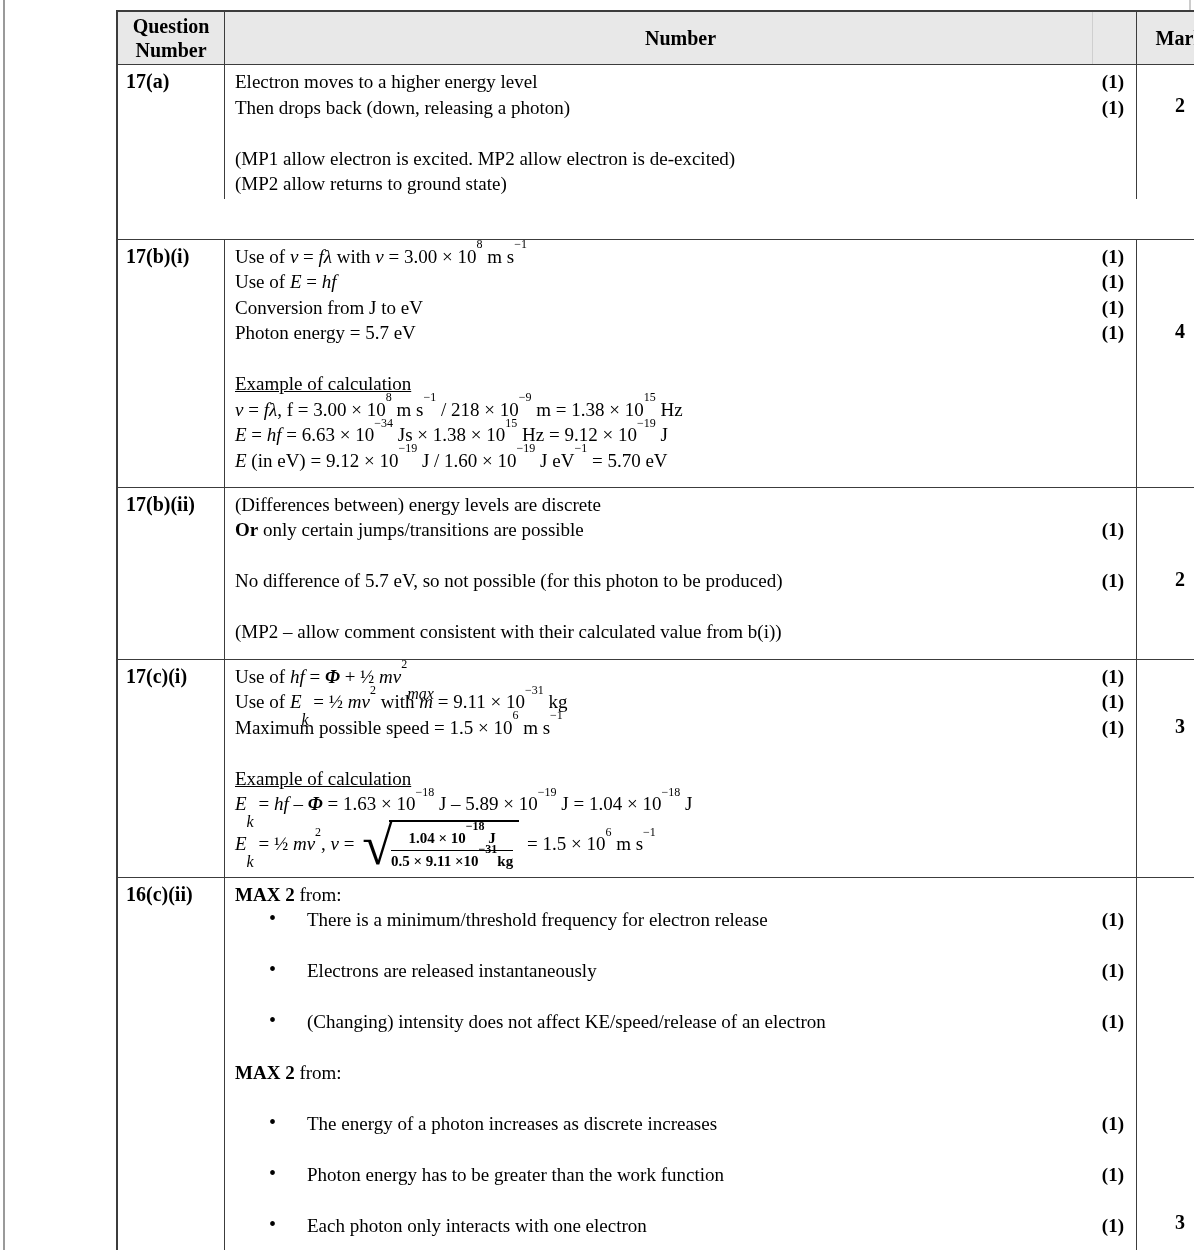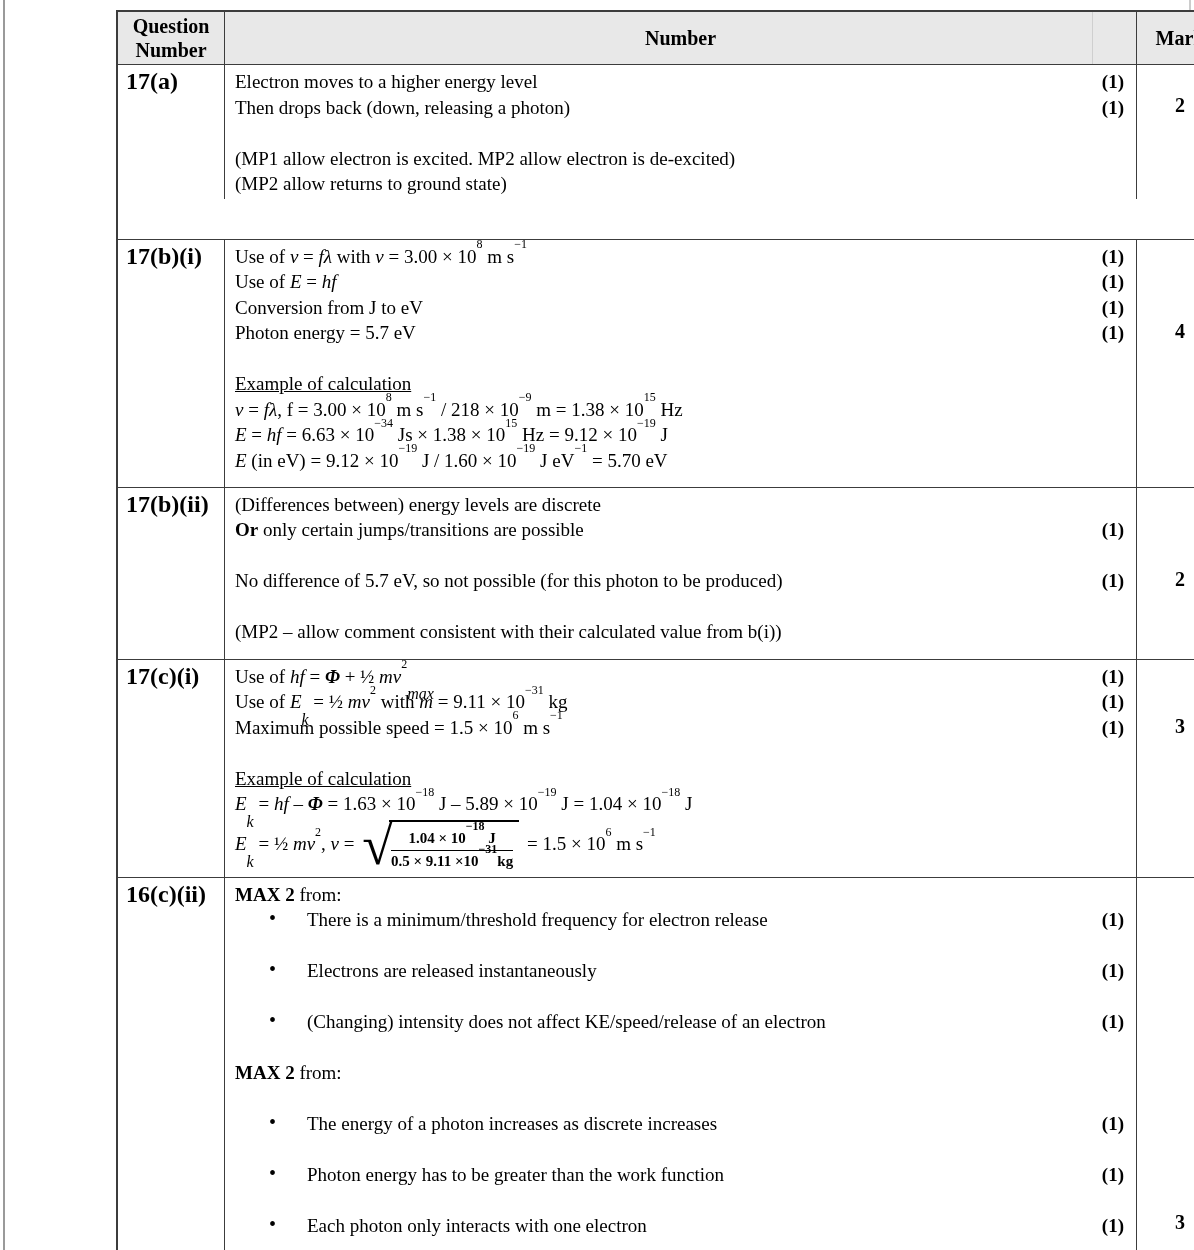--- a/index.html
+++ b/index.html
@@ -26,21 +26,21 @@
   .hrow .cq,.hrow .ca,.hrow .cm{display:flex;align-items:center;justify-content:center;
     font-weight:bold;font-size:20px;line-height:24px;text-align:center;padding:2px;}
 
   
   .row-a{min-height:128px;}
   .row-bi{min-height:248px;margin-top:40px;}
   .row-bii{min-height:172px;}
   .row-ci{min-height:214px;}
   .row-cii{min-height:376px;}
 
-  .qnum{font-weight:bold;font-size:24px;line-height:25px;}
+  .qnum{font-weight:bold;font-size:20px;line-height:25px;}
 
   .line{position:relative;min-height:25.5px;line-height:25.5px;font-size:19px;padding-right:62px;}
   .line.blank{height:25.5px;}
   .lmark{position:absolute;right:12px;top:0;font-weight:bold;line-height:25.5px;}
   .line.bullet{padding-left:72px;}
   .bdot{position:absolute;left:34px;top:-1px;font-size:20px;}
   .line.und .ltext{text-decoration:underline;}
   .line.tall{display:flex;align-items:center;min-height:58px;}
 
   sup{font-size:12px;position:relative;top:-7px;line-height:0;letter-spacing:0;}

